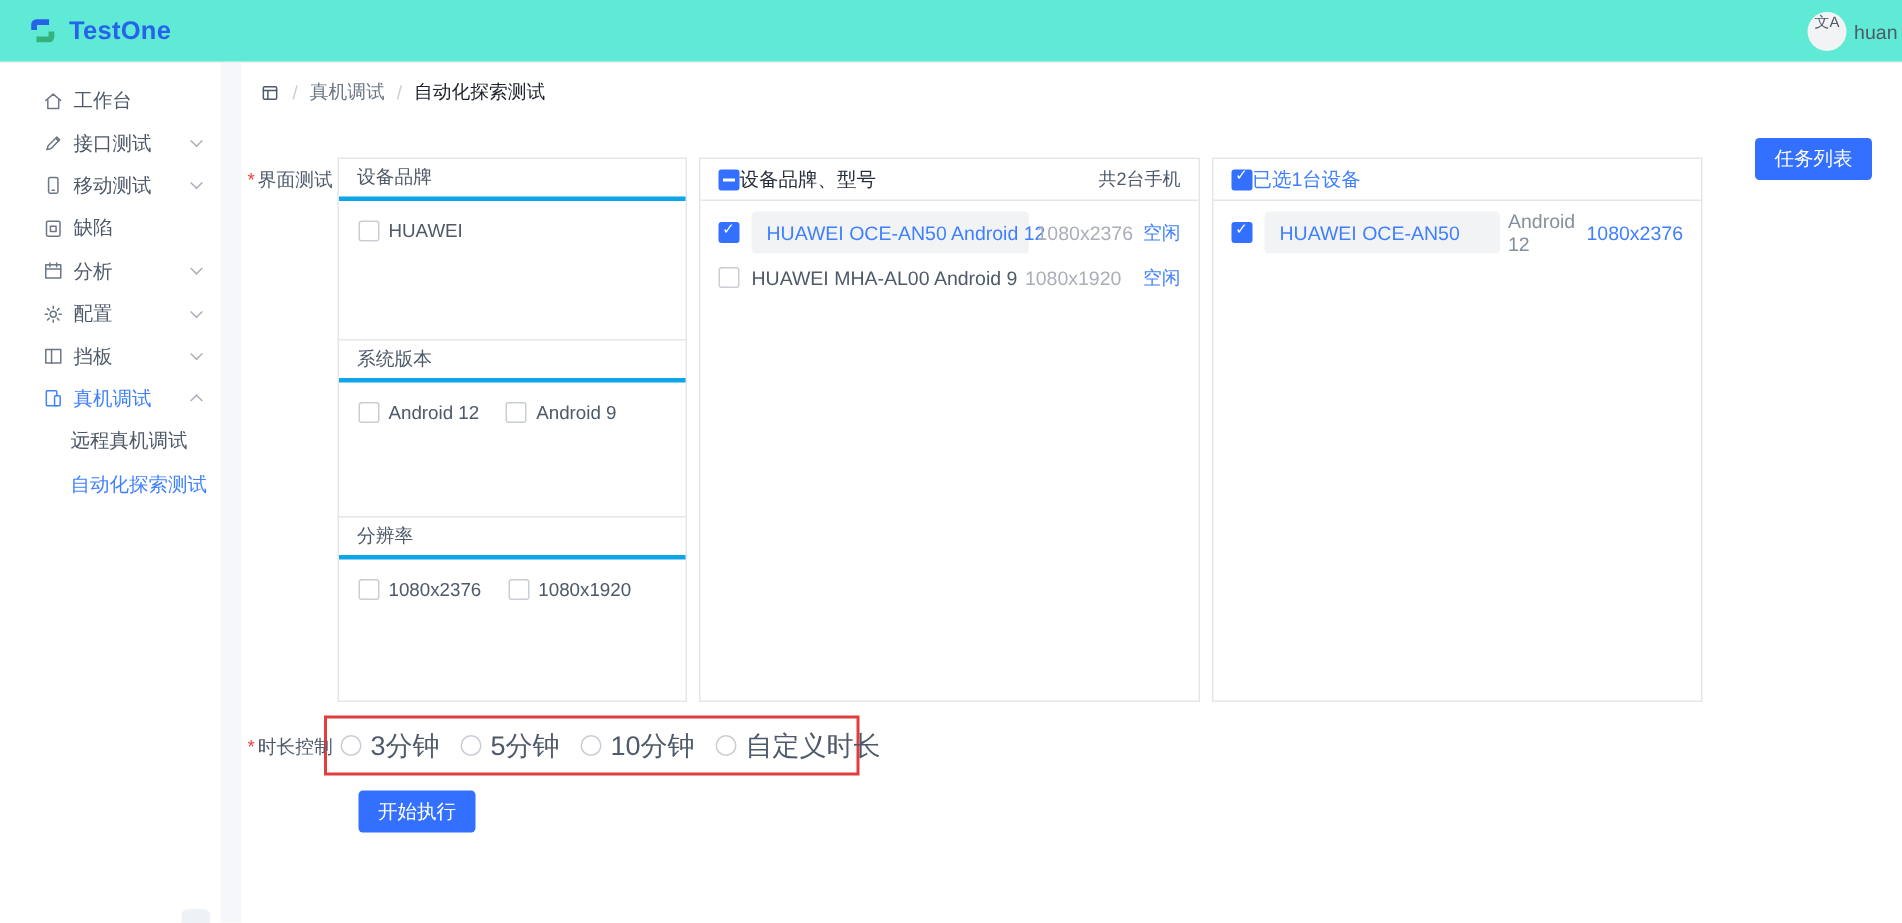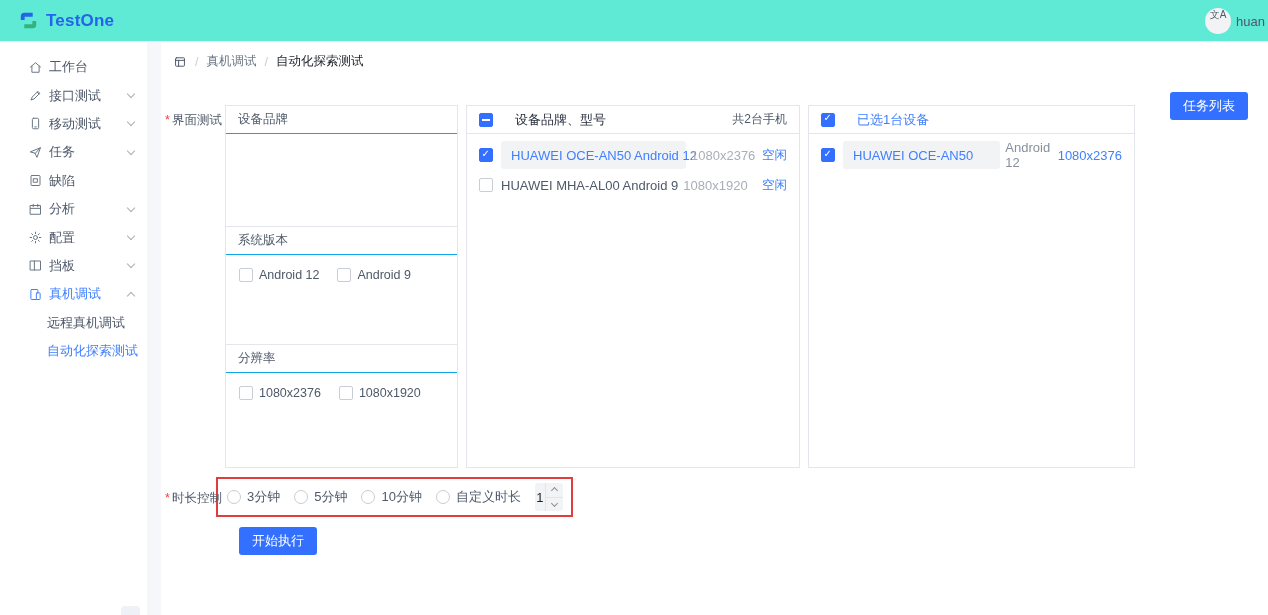--- a/index.html
+++ b/index.html
@@ -52,28 +52,28 @@
   border-radius:3px;padding:0 13px;cursor:pointer;border:none;font-size:13px;white-space:nowrap}
 .upload-btn{margin-left:10px}
 .upload-btn svg{width:14px;height:14px}
 .tasklist-btn{position:absolute;right:20px;top:50px}
 
 .panels{display:flex;gap:8px;margin-top:12px}
 .panel{border:1px solid #e5e6eb;background:#fff;height:363px}
 .panel-a{width:233px;display:flex;flex-direction:column}
 .sub-sec{display:flex;flex-direction:column}
 .sub-sec+.sub-sec{border-top:1px solid #e5e6eb}
-.sec-head{height:28px;flex:none;display:flex;align-items:center;padding:0 12px;font-size:12.5px;color:#4e5969;border-bottom:1px solid #0ea5e9}
+.sec-head{height:28px;flex:none;display:flex;align-items:center;padding:0 12px;font-size:12.5px;color:#4e5969;border-bottom:3px solid #0ea5e9}
 .sec-body{padding:13px 13px 0 13px}
 .sec-body.inline{display:flex;gap:18px;flex-wrap:wrap}
 .opt{display:inline-flex;align-items:center;cursor:pointer}
 .opt-label{margin-left:6px;font-size:12.5px;color:#4e5969}
 .panel-b{width:334px}.panel-c{width:327px}
 .panel-head{height:28px;display:flex;align-items:center;padding:0 12px;border-bottom:1px solid #e5e6eb}
-.panel-title{margin-left:22px;color:#272e3b}
+.panel-title{margin-left:0;color:#272e3b}
 .panel-title.blue{color:#4080ff}
 .panel-count{margin-left:auto;font-size:12px;color:#4e5969}
 .panel-body{padding-top:6px}
 .dev-row{height:30px;display:flex;align-items:center;padding:0 12px;cursor:pointer}
 .dev-name{margin-left:8px;color:#4e5969;white-space:nowrap}
 .dev-name.sel{color:#4080ff}
 .dev-res{margin-left:5px;color:#a9aeb8}
 .dev-status{margin-left:auto;color:#4080ff;font-size:12.5px;cursor:pointer}
 .dev-os{margin-left:5px;color:#86909c}
 .dev-res-r{margin-left:auto;color:#4080ff}
@@ -82,21 +82,21 @@
 .cbx.on{background:#3370ff;border-color:#3370ff}
 .cbx.on::after{content:"\2713";position:absolute;left:1.5px;top:-1.5px;color:#fff;font-size:10px;font-weight:bold}
 .cbx.ind{background:#3370ff;border-color:#3370ff}
 .cbx.ind::after{content:"";position:absolute;left:2px;top:5px;width:8px;height:2px;background:#fff}
 .radio{width:14px;height:14px;flex:none;border:1px solid #c9cdd4;border-radius:50%;background:#fff;display:inline-block}
 
 .duration-row{margin-top:9px;display:flex;align-items:center;height:40px}
 .duration-row .form-label{top:13px}
 .duration-box{margin-left:-9px;width:357px;height:40px;border:2px solid #e23d3d;display:flex;align-items:center;padding:0 8px 0 9px}
 .radio-opt{display:inline-flex;align-items:center;margin-right:14px;cursor:pointer}
-.radio-label{margin-left:6px;font-size:13px;color:#4e5969;white-space:nowrap}
+.radio-label{margin-left:6px;font-size:18px;color:#4e5969;white-space:nowrap}
 .num-input{margin-left:auto;width:80px;height:28px;background:#f2f3f5;border-radius:3px;display:flex;overflow:hidden}
 .num-val{flex:1;display:flex;align-items:center;justify-content:center;color:#1d2129}
 .stepper{width:18px;border-left:1px solid #e2e5ea;display:flex;flex-direction:column}
 .step{flex:1;display:flex;align-items:center;justify-content:center;cursor:pointer}
 .step+.step{border-top:1px solid #e2e5ea}
 .step .chev{width:5px;height:5px;border-color:#86909c;border-width:1.2px}
 .step .chev.up{margin-top:2px}.step .chev.down{margin-top:-2px}
 
 .exec-row{margin-top:10px}
 .exec-btn{margin-left:14px}
@@ -145,29 +145,20 @@
             <rect x="7" y="3.6" width="10" height="16.8" rx="1.8"></rect>
             <path d="M10.8 17.4h2.4"></path>
           </svg>
         </span>
         <span class="side-label">移动测试</span>
         <span class="chev sm down"></span>
       </div>
       <div class="side-item">
         <span class="sicon">
           <svg viewBox="0 0 24 24" fill="none" stroke="currentColor" stroke-width="1.6" stroke-linecap="round" stroke-linejoin="round">
-            <path d="M4.2 10.8 19.8 4.4 14.4 19.8l-3-6.2zM11.4 13.6l8.4-9.2"></path>
-          </svg>
-        </span>
-        <span class="side-label">任务</span>
-        <span class="chev sm down"></span>
-      </div>
-      <div class="side-item">
-        <span class="sicon">
-          <svg viewBox="0 0 24 24" fill="none" stroke="currentColor" stroke-width="1.6" stroke-linecap="round" stroke-linejoin="round">
             <rect x="4.8" y="4" width="14.4" height="16" rx="1.5"></rect>
             <rect x="9" y="9.2" width="6" height="5.6"></rect>
           </svg>
         </span>
         <span class="side-label">缺陷</span>
       </div>
       <div class="side-item">
         <span class="sicon">
           <svg viewBox="0 0 24 24" fill="none" stroke="currentColor" stroke-width="1.6" stroke-linecap="round" stroke-linejoin="round">
             <rect x="4" y="5.6" width="16" height="14"></rect>
@@ -234,20 +225,24 @@
   <div class="form">
 
 
     <div class="form-row">
       <span class="form-label req" style="top:7px">界面测试</span>
       <div class="panels">
 
         <div class="panel panel-a">
           <div class="sub-sec" style="height:120px">
             <div class="sec-head">设备品牌</div>
+            <div class="sec-body"><label class="opt">
+                  <span class="cbx "></span>
+                  <span class="opt-label">HUAWEI</span>
+                </label></div>
           </div>
           <div class="sub-sec" style="height:118px">
             <div class="sec-head">系统版本</div>
             <div class="sec-body inline">
                 <label class="opt">
                   <span class="cbx "></span>
                   <span class="opt-label">Android 12</span>
                 </label>
                 <label class="opt">
                   <span class="cbx "></span>

